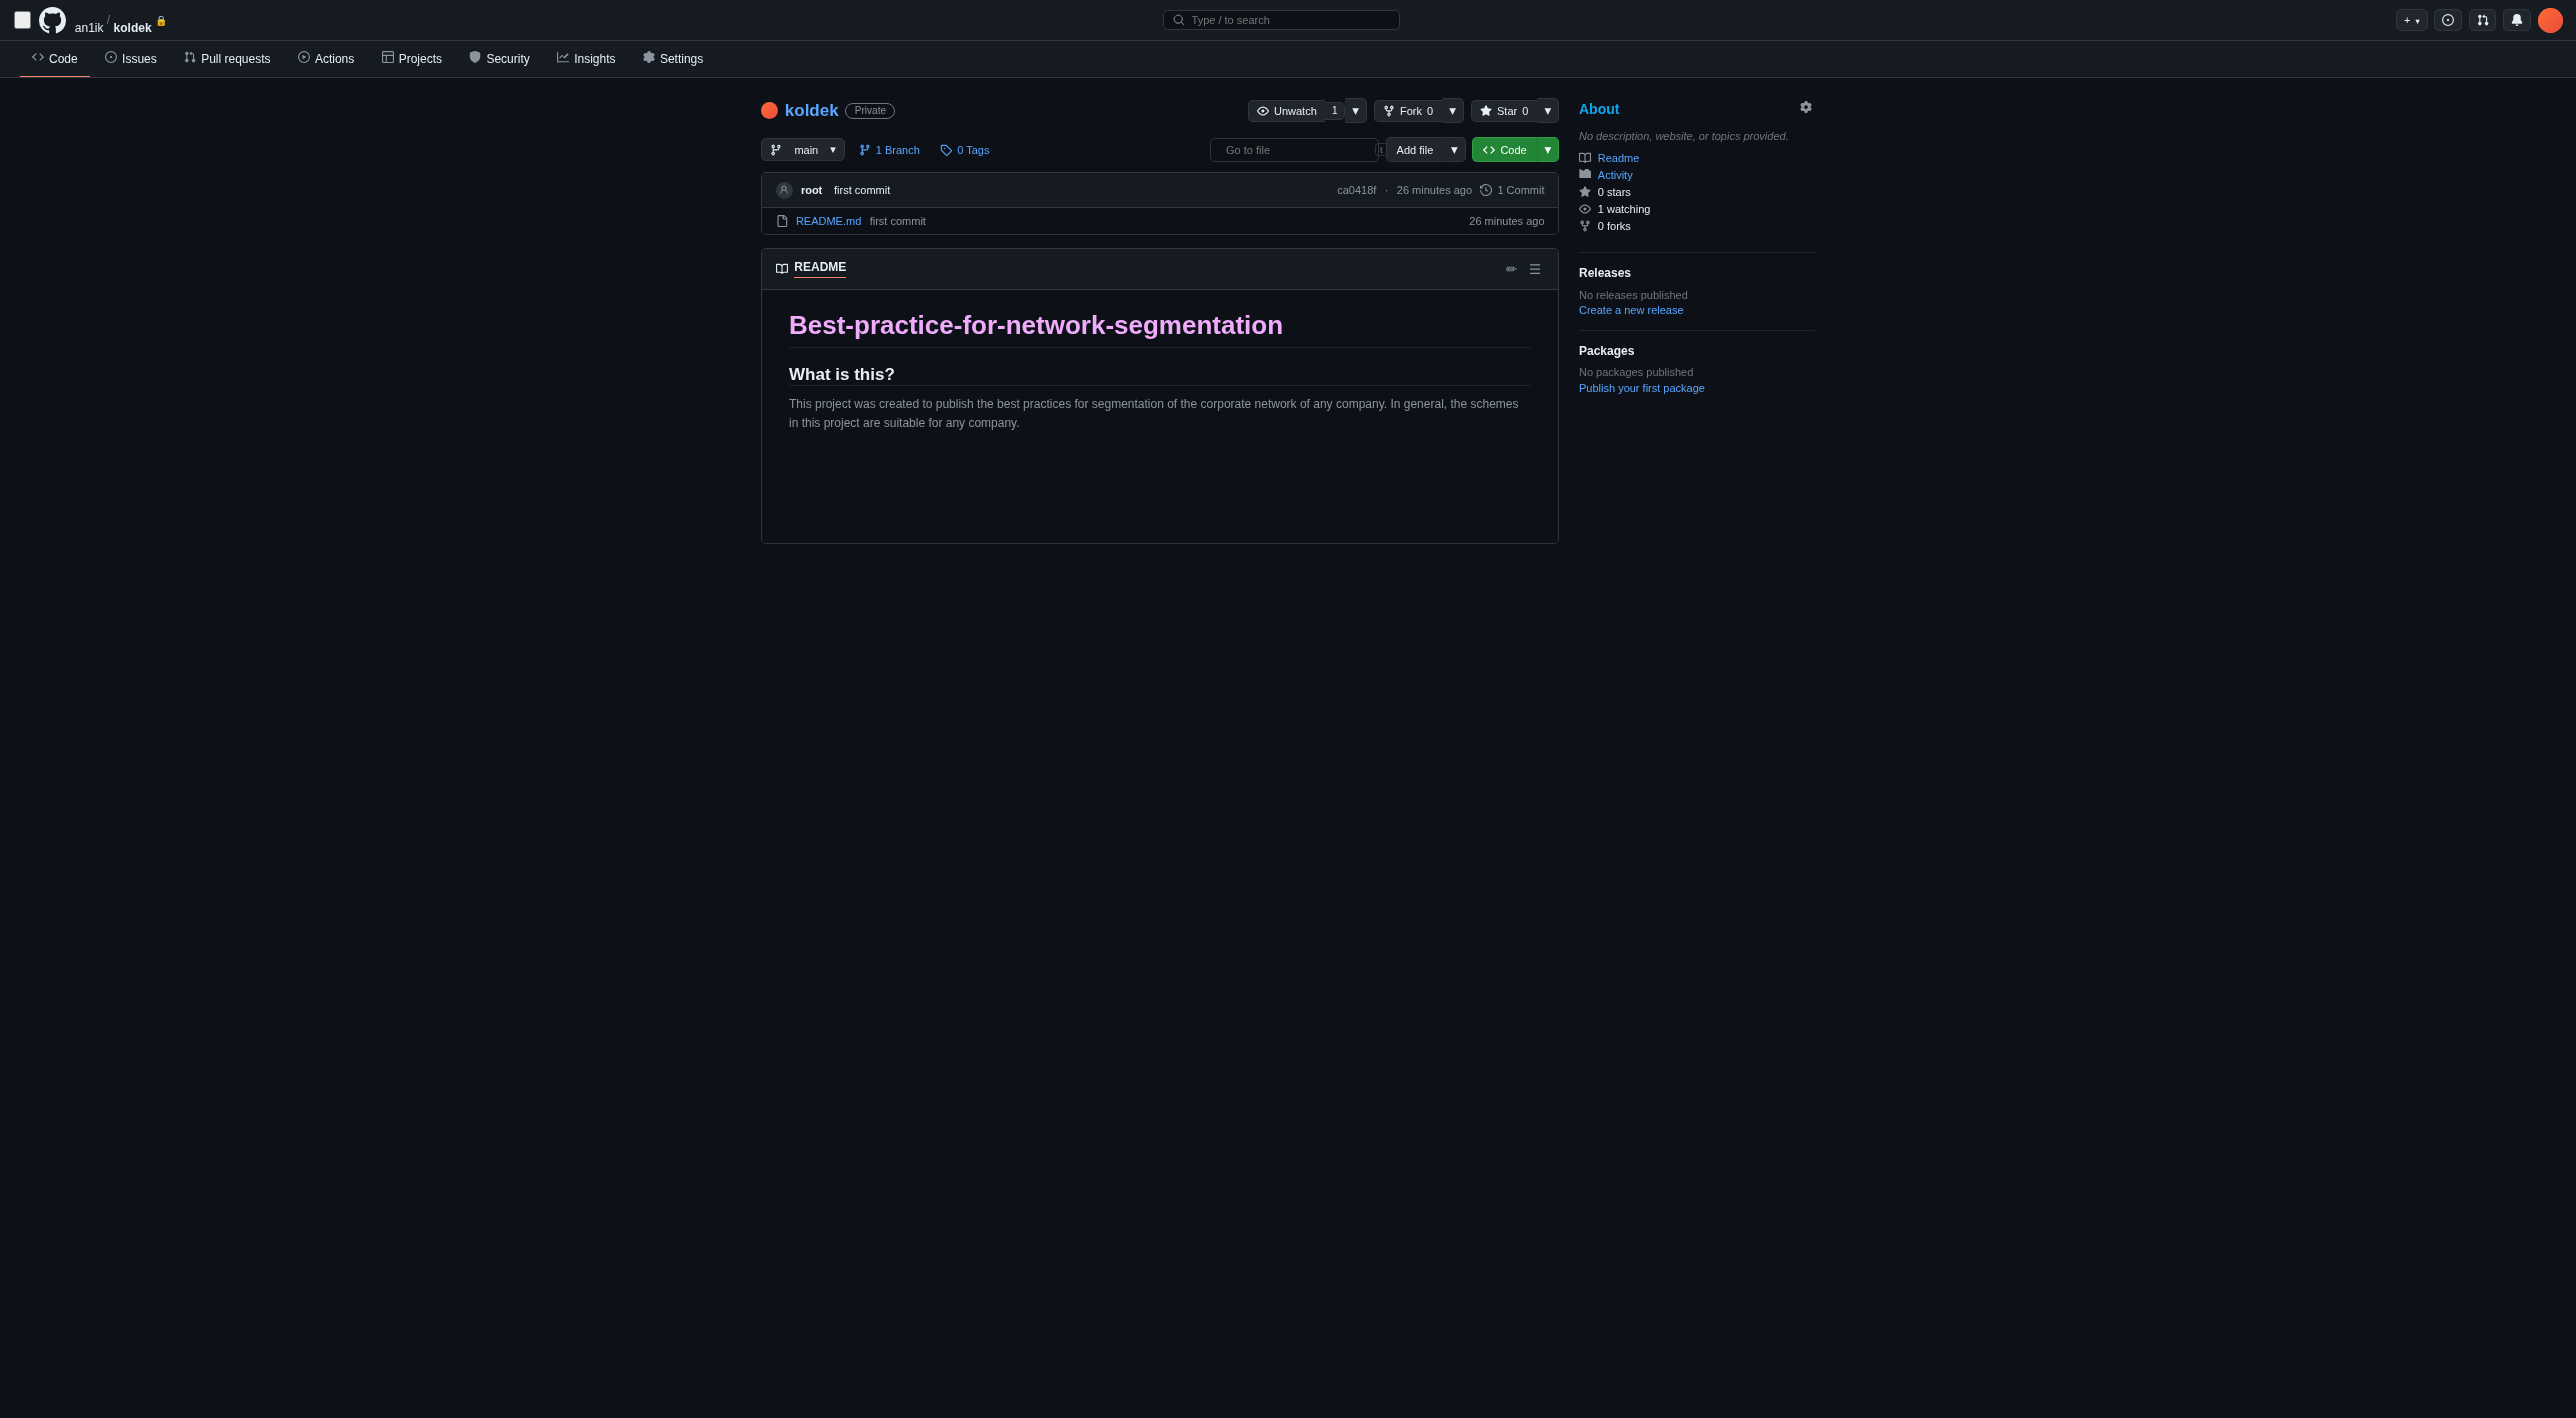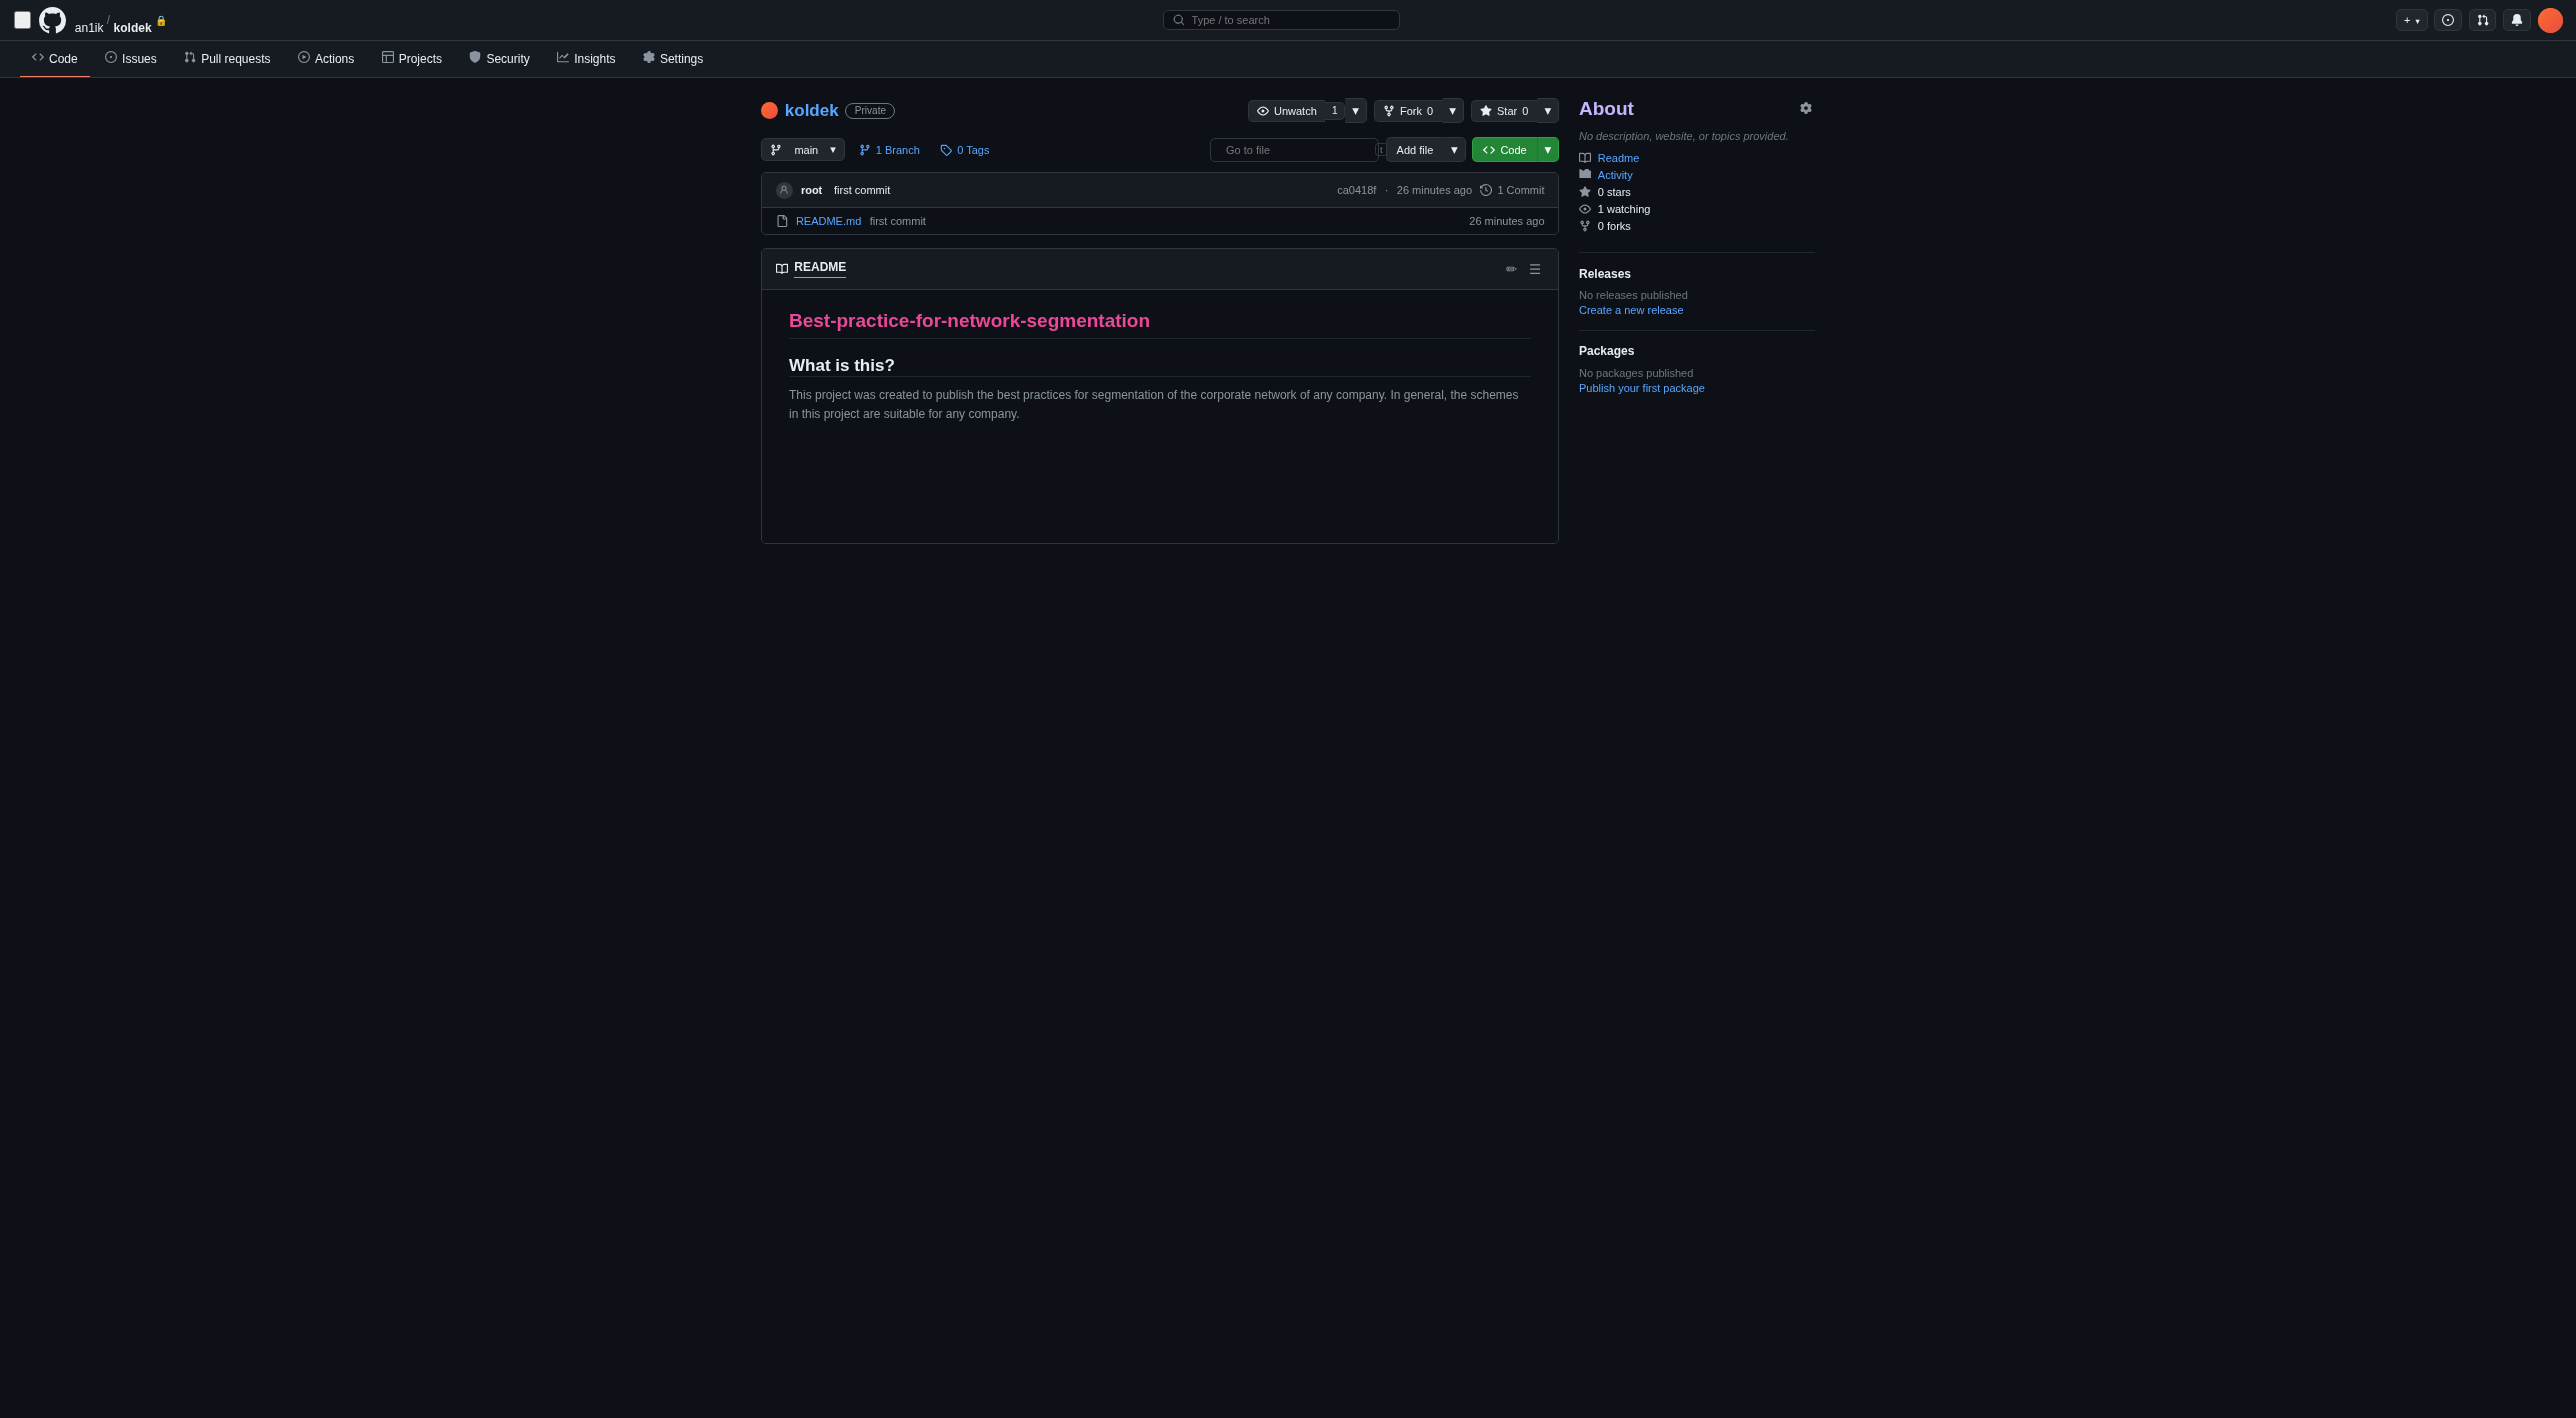--- a/index.html
+++ b/index.html
@@ -415,23 +415,23 @@
       padding: 3.4px;
       border-radius: 3.4px;
       font-size: 13.5px;
     }
     .readme-body {
       background: #0d1117;
       padding: 20px 27px;
       min-height: 253px;
     }
     .readme-h1 {
-      font-size: 19px;
+      font-size: 26px;
       font-weight: 600;
-      color: #ec4899;
+      color: #f0abfc;
       margin-bottom: 10px;
       padding-bottom: 6.8px;
       border-bottom: 0.8px solid #21262d;
     }
     .readme-h2 {
       font-size: 17px;
       font-weight: 700;
       color: #e6edf3;
       margin: 17px 0 8.4px;
       border-bottom: 0.8px solid #21262d;
@@ -446,23 +446,23 @@
     .about-section {
       margin-bottom: 20px;
     }
     .about-header {
       display: flex;
       align-items: center;
       justify-content: space-between;
       margin-bottom: 10px;
     }
     .about-title {
-      font-size: 19px;
+      font-size: 14px;
       font-weight: 600;
-      color: #c4b5fd;
+      color: #0ea5e9;
     }
     .settings-icon-btn {
       background: transparent;
       border: none;
       color: #8b949e;
       cursor: pointer;
       padding: 3.4px;
       border-radius: 3.4px;
       font-size: 13.5px;
     }

